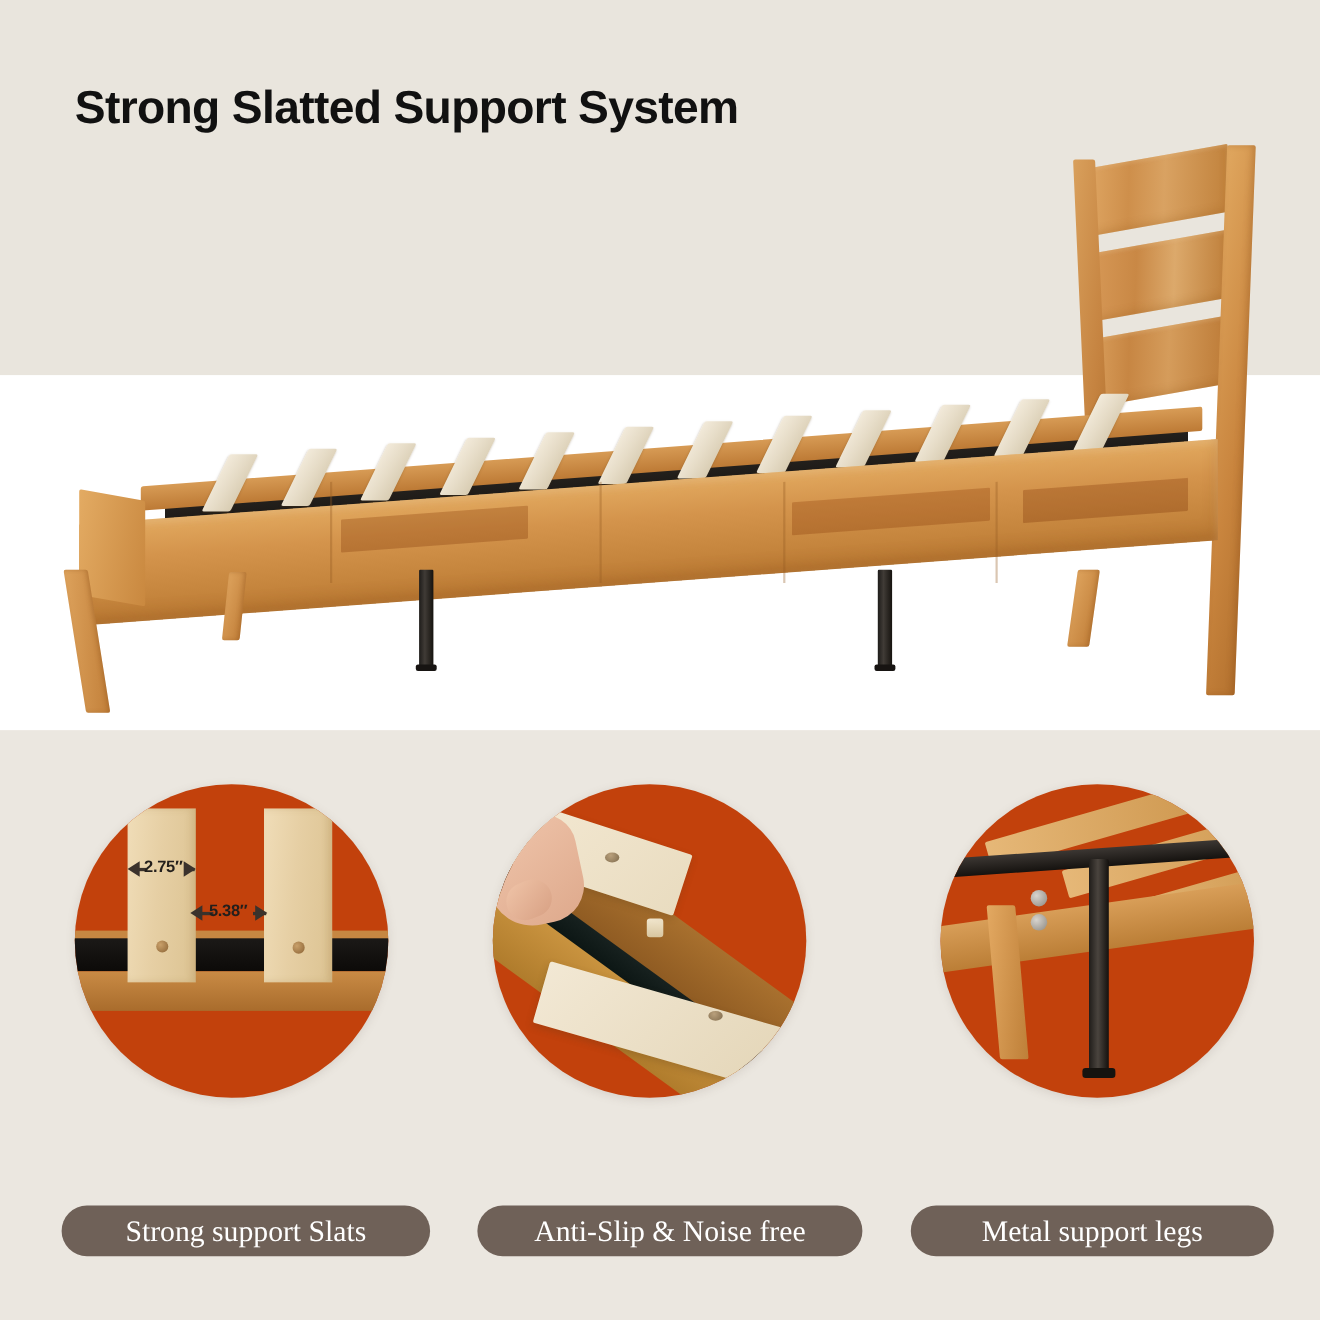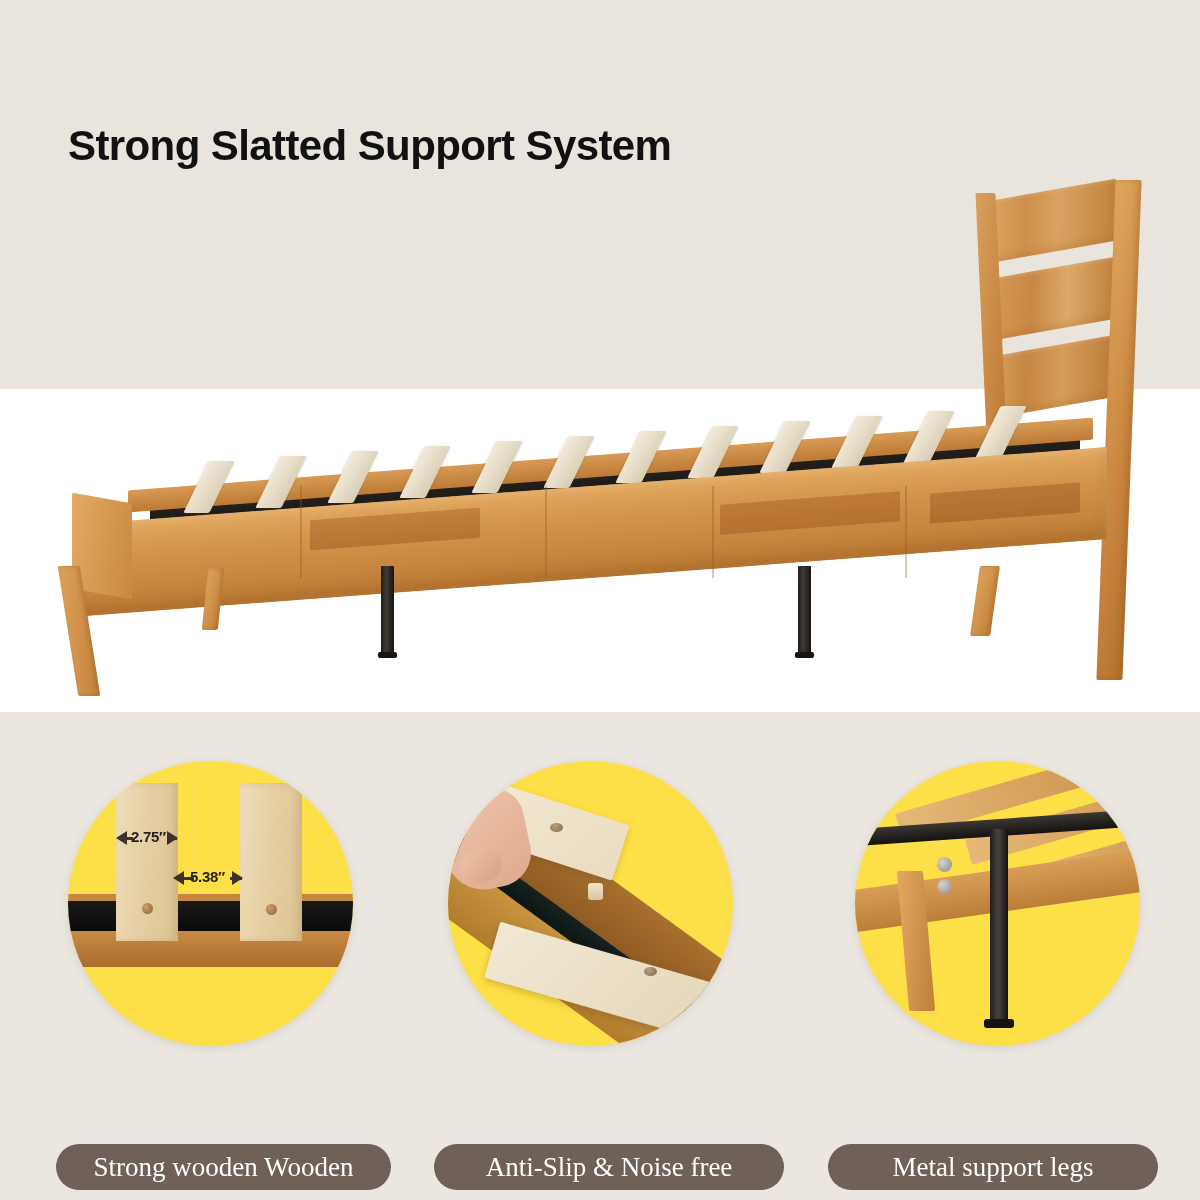--- a/index.html
+++ b/index.html
@@ -2,21 +2,21 @@
 <html><head>
 <meta charset="utf-8">
 <style>
   html,body{margin:0;padding:0;}
   body{
     width:1200px;height:1200px;
     background:#E9E5DD;
     font-family:"Liberation Sans",sans-serif;
     overflow:hidden;position:relative;
   }
-  .page{position:absolute;inset:0;margin-top:48px;}
+  .page{position:absolute;inset:0;}
 
   
   .band-top{position:absolute;left:0;top:0;width:1200px;height:341px;background:#E9E5DD;}
   .band-white{position:absolute;left:0;top:341px;width:1200px;height:323px;background:#FFFFFF;}
   .band-bottom{position:absolute;left:0;top:664px;width:1200px;height:536px;background:#EBE7E0;}
 
   
   .headline{
     position:absolute;left:68px;top:74px;
     font-size:42px;font-weight:bold;color:#111111;
@@ -113,21 +113,21 @@
     position:absolute;width:13px;background:linear-gradient(90deg,#1E1C1A,#403B36 40%,#16130F);
     border-radius:1px;
   }
   .mleg-1{left:381px;top:398px;height:88px;}
   .mleg-2{left:798px;top:398px;height:88px;}
   .mleg-foot{position:absolute;width:19px;height:6px;background:#171412;border-radius:2px;}
 
   
   .circle{
     position:absolute;width:285px;height:285px;border-radius:50%;
-    background:#fde047;overflow:hidden;
+    background:#c2410c;overflow:hidden;
     box-shadow:0 2px 9px rgba(120,108,95,.18);
   }
   .c1{left:68px;top:713px;}
   .c2{left:448px;top:713px;}
   .c3{left:855px;top:713px;}
 
   
   .c1-rail{
     position:absolute;left:-18px;top:170px;width:330px;height:36px;
     background:linear-gradient(180deg,#C98B45,#A96C2C);
@@ -353,17 +353,17 @@
     <div class="c3-slat" style="left:150px;top:92px;width:160px;"></div>
     <div class="c3-rail"></div>
     <div class="c3-wleg"></div>
     <div class="c3-bar"></div>
     <div class="c3-post"></div>
     <div class="c3-postfoot"></div>
     <div class="c3-bolt" style="left:82px;top:96px;"></div>
     <div class="c3-bolt" style="left:82px;top:118px;"></div>
   </div>
 
-  <div class="pill p1">Strong wooden Wooden</div>
+  <div class="pill p1">Strong support Slats</div>
   <div class="pill p2">Anti-Slip &amp; Noise free</div>
   <div class="pill p3">Metal support legs</div>
 
 </div>
 
 </body></html>

